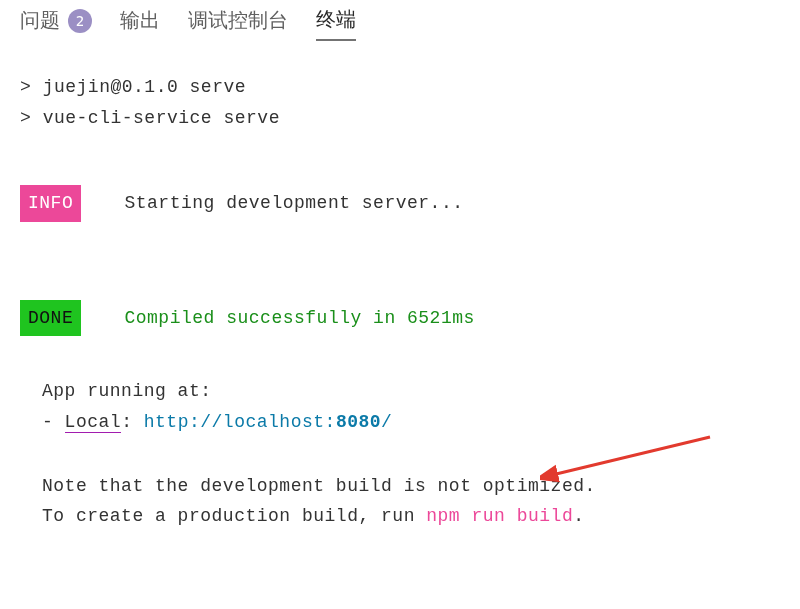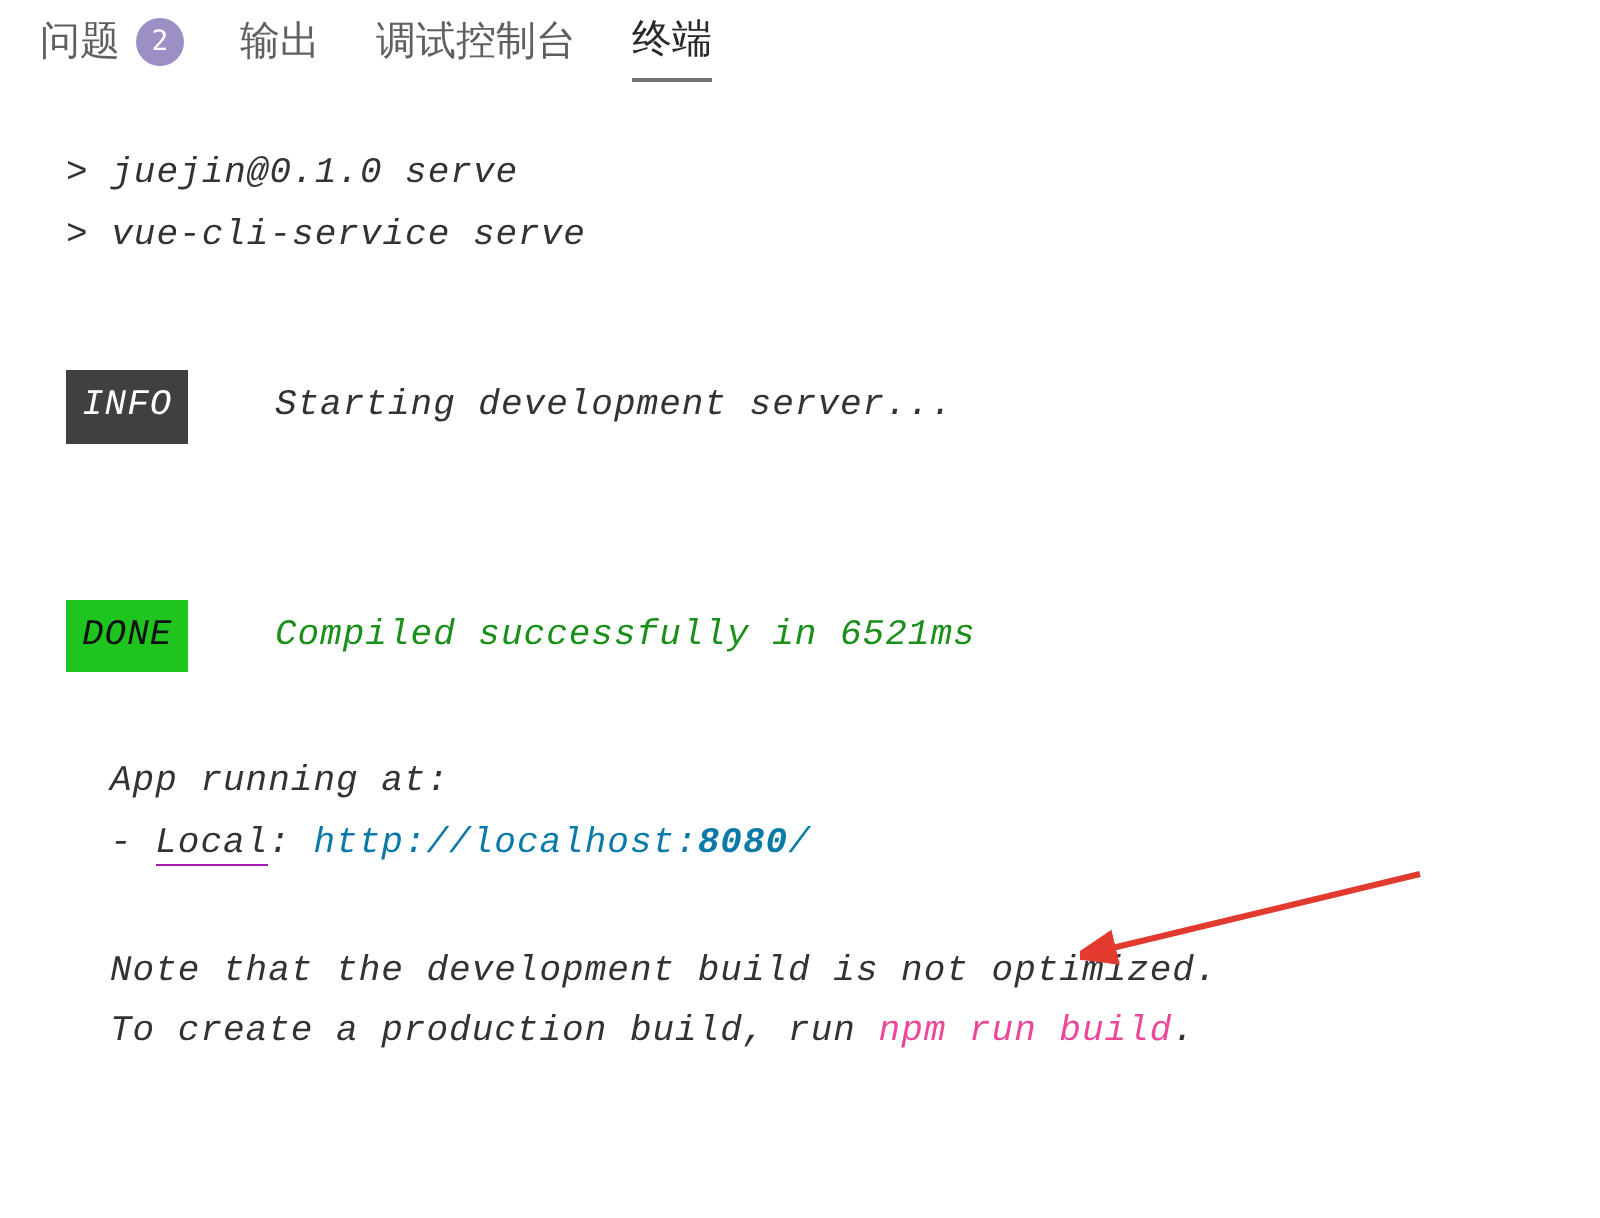--- a/index.html
+++ b/index.html
@@ -39,34 +39,33 @@
       border-radius: 50%;
       width: 24px;
       height: 24px;
       display: inline-flex;
       align-items: center;
       justify-content: center;
       font-size: 14px;
       font-family: Consolas, monospace;
     }
     .terminal-content {
-      padding: 30px 20px 0 33px;
+      padding: 30px 20px 0 20px;
       line-height: 1.7;
-      font-style: italic;
     }
     .cmd-line {
       color: #333333;
       letter-spacing: 0.5px;
     }
     .prompt {
       color: #333333;
     }
     .line-spacer { height: 26px; }
     .info-badge {
-      background: #404040;
+      background: #ec4899;
       color: #ffffff;
       padding: 3px 8px;
       display: inline-block;
       letter-spacing: 0.5px;
     }
     .done-badge {
       background: #1fc41f;
       color: #111111;
       padding: 3px 8px;
       display: inline-block;

